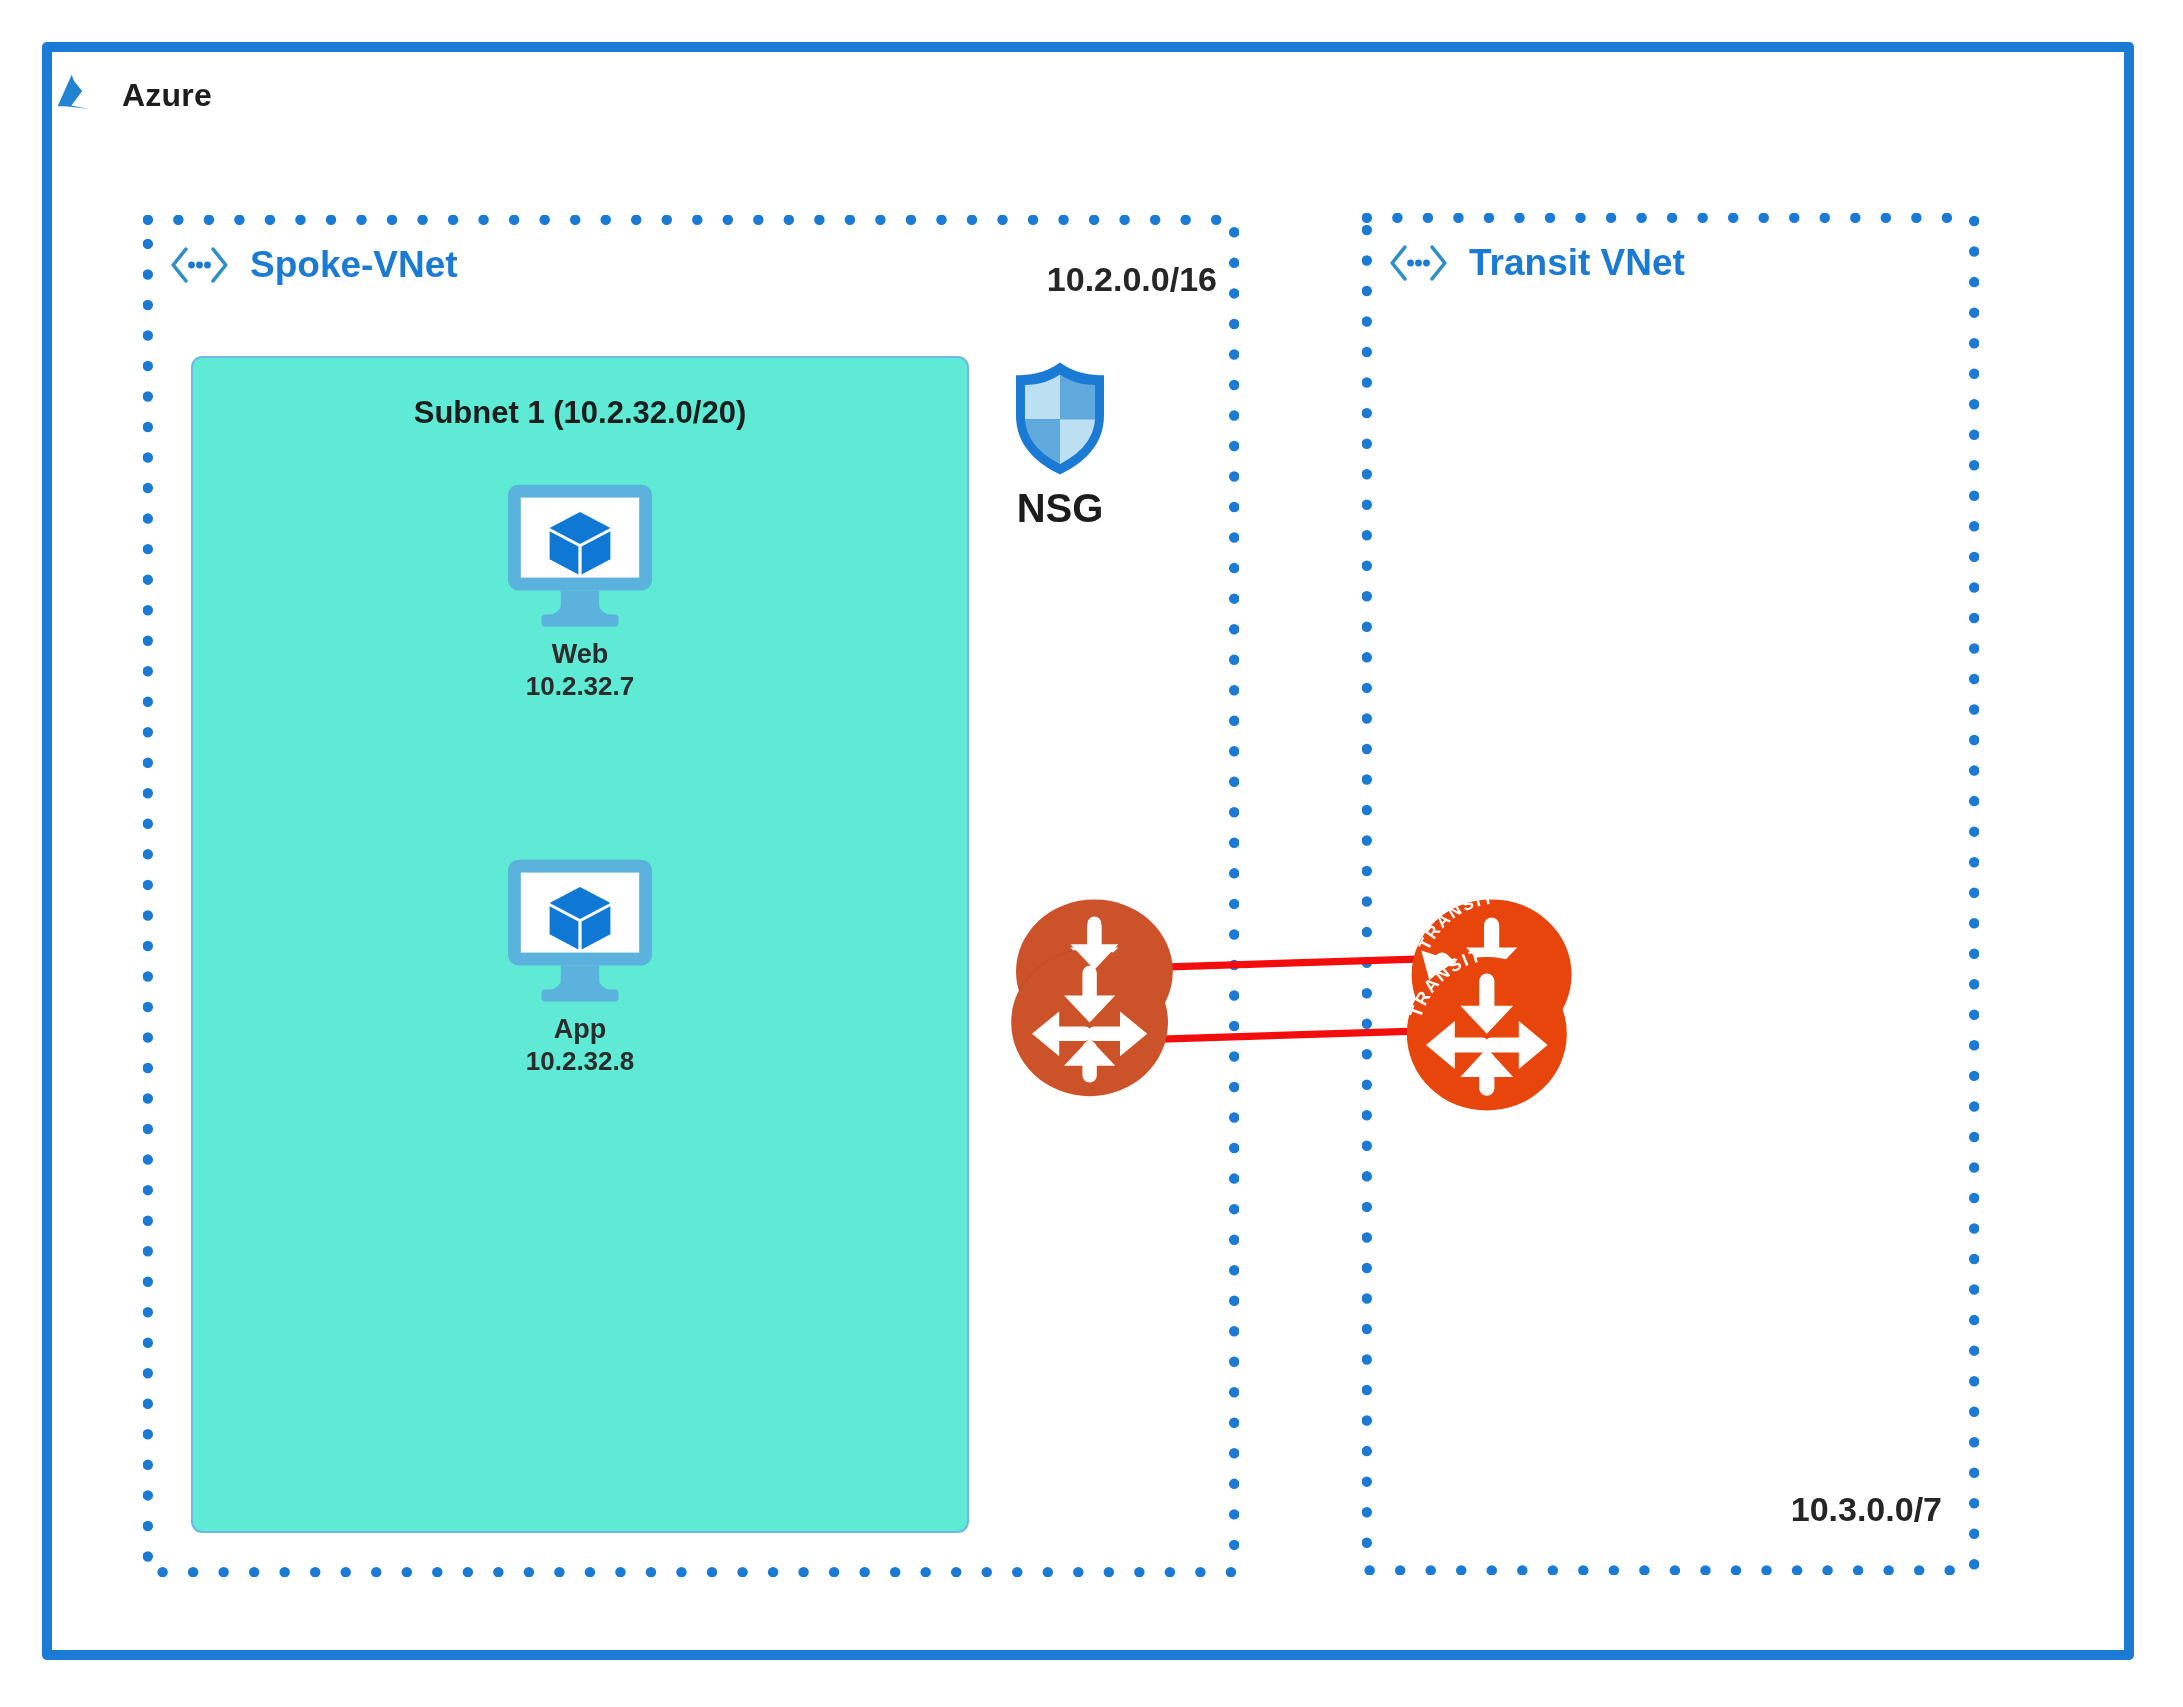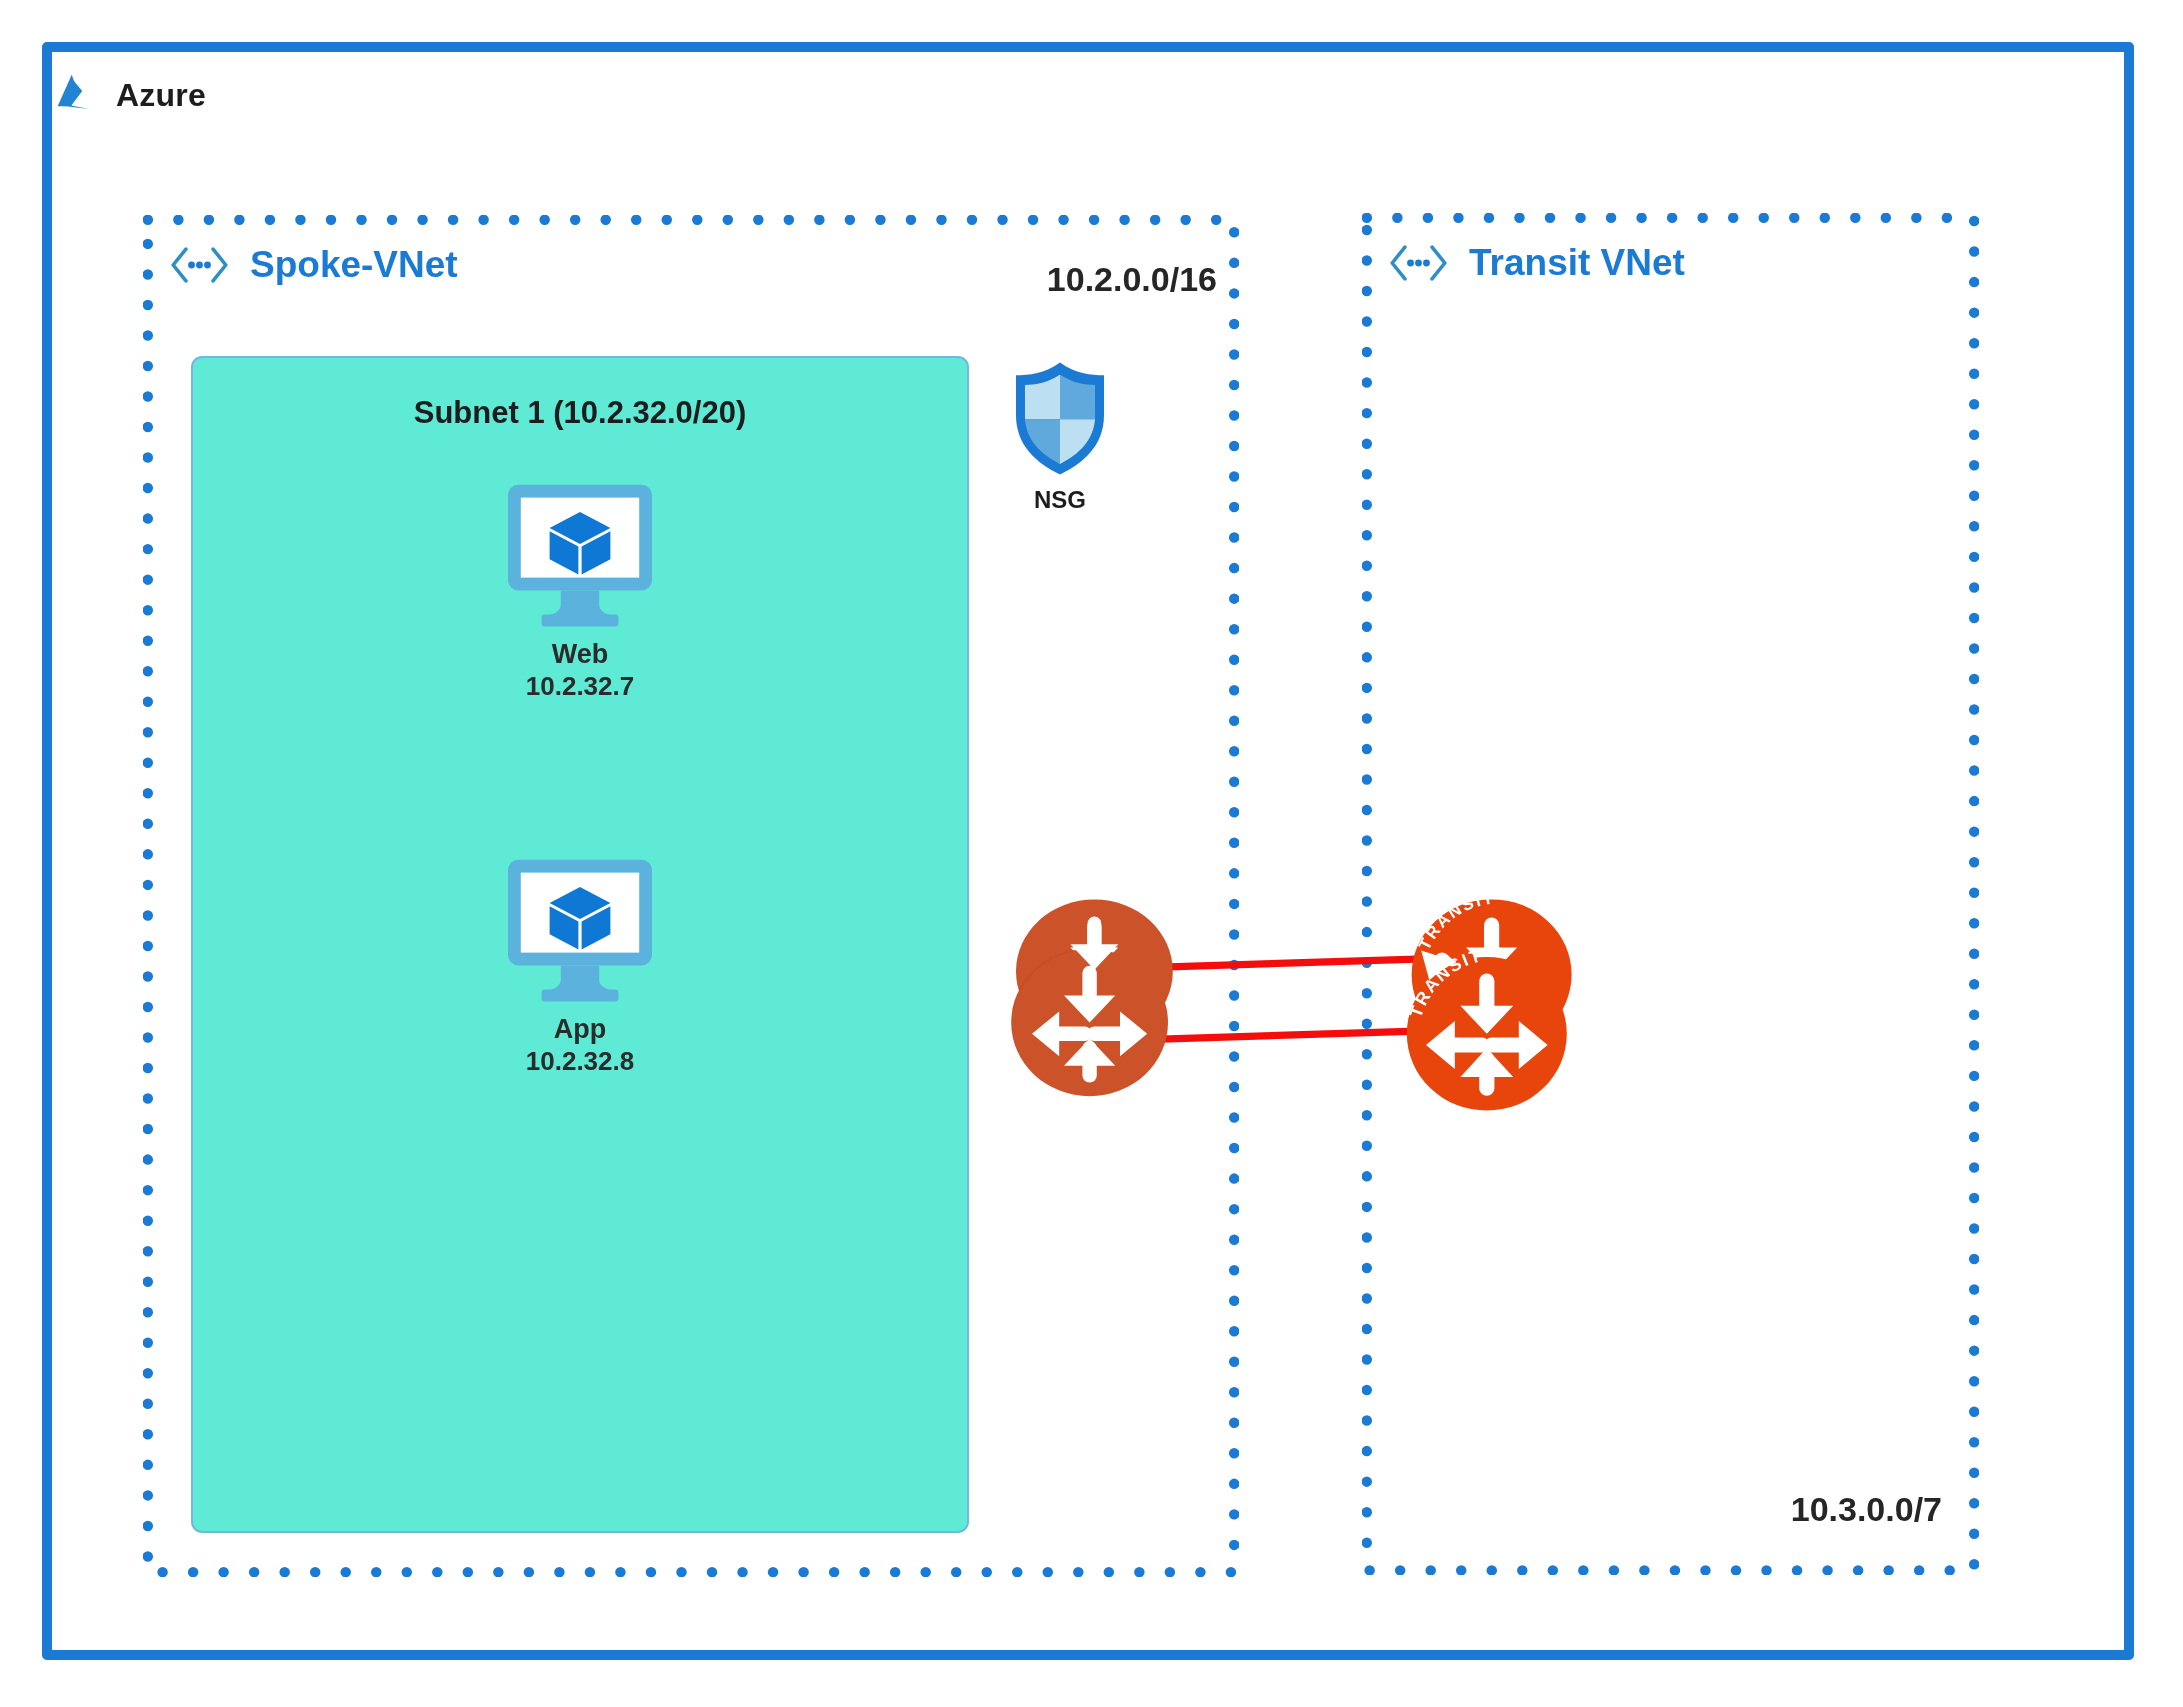--- a/index.html
+++ b/index.html
@@ -21,21 +21,21 @@
     border:10.4px solid #1b7ad4;
     border-radius:4.8px;
     box-sizing:border-box;
     background:#ffffff;
   }
   .azure-header{
     position:absolute;
     left:51px; top:70px;
     display:flex;
     align-items:center;
-    gap:15px;
+    gap:21px;
   }
   .azure-logo{width:50px;height:50px;display:block;}
   .azure-title{
     font-size:32px;
     font-weight:bold;
     color:#1d1d1d;
     letter-spacing:0.2px;
     white-space:nowrap;
   }
 
@@ -130,21 +130,21 @@
 
   
   .nsg{
     position:absolute;
     left:984px; top:359px;
     width:152px;
     text-align:center;
   }
   .nsg svg{display:block;margin:0 auto;}
   .nsg-label{
-    font-size:24px;
+    font-size:40px;
     font-weight:bold;
     color:#1d1d1d;
     margin-top:8px;
   }
 
   
   .router{ position:absolute; }
   #router-spoke{ left:1000px; top:885px; }
   #router-transit{ left:1394px; top:885px; }
 

